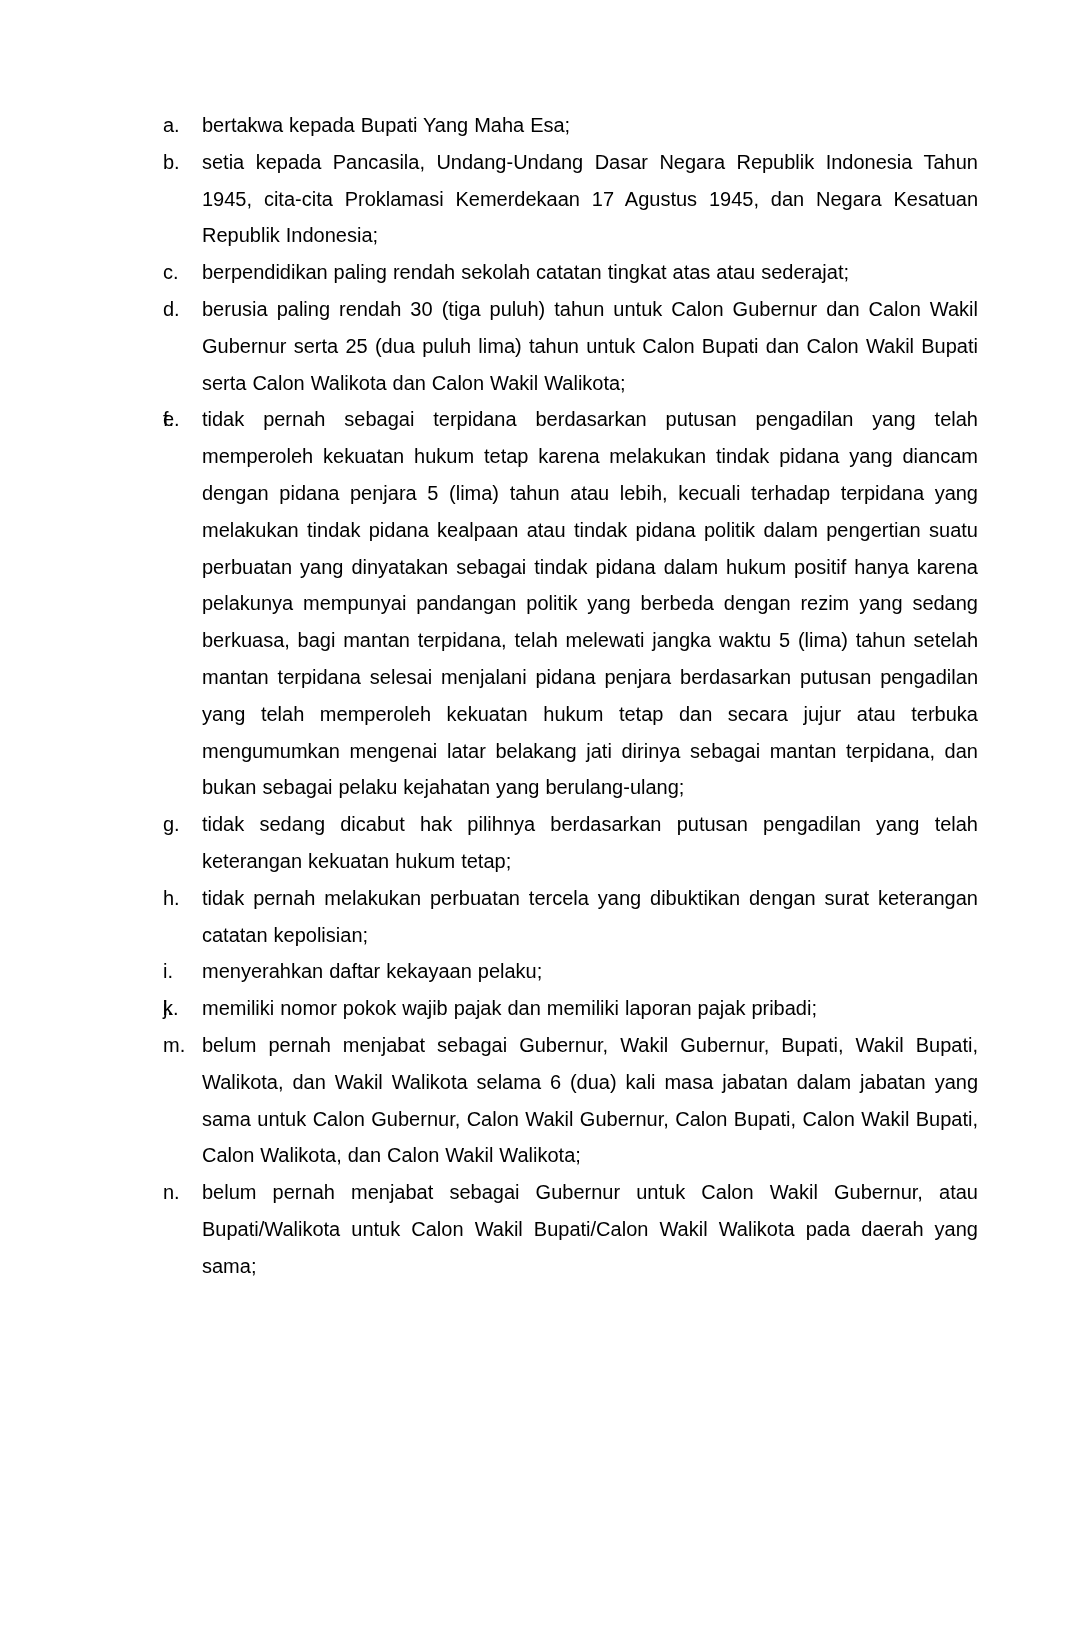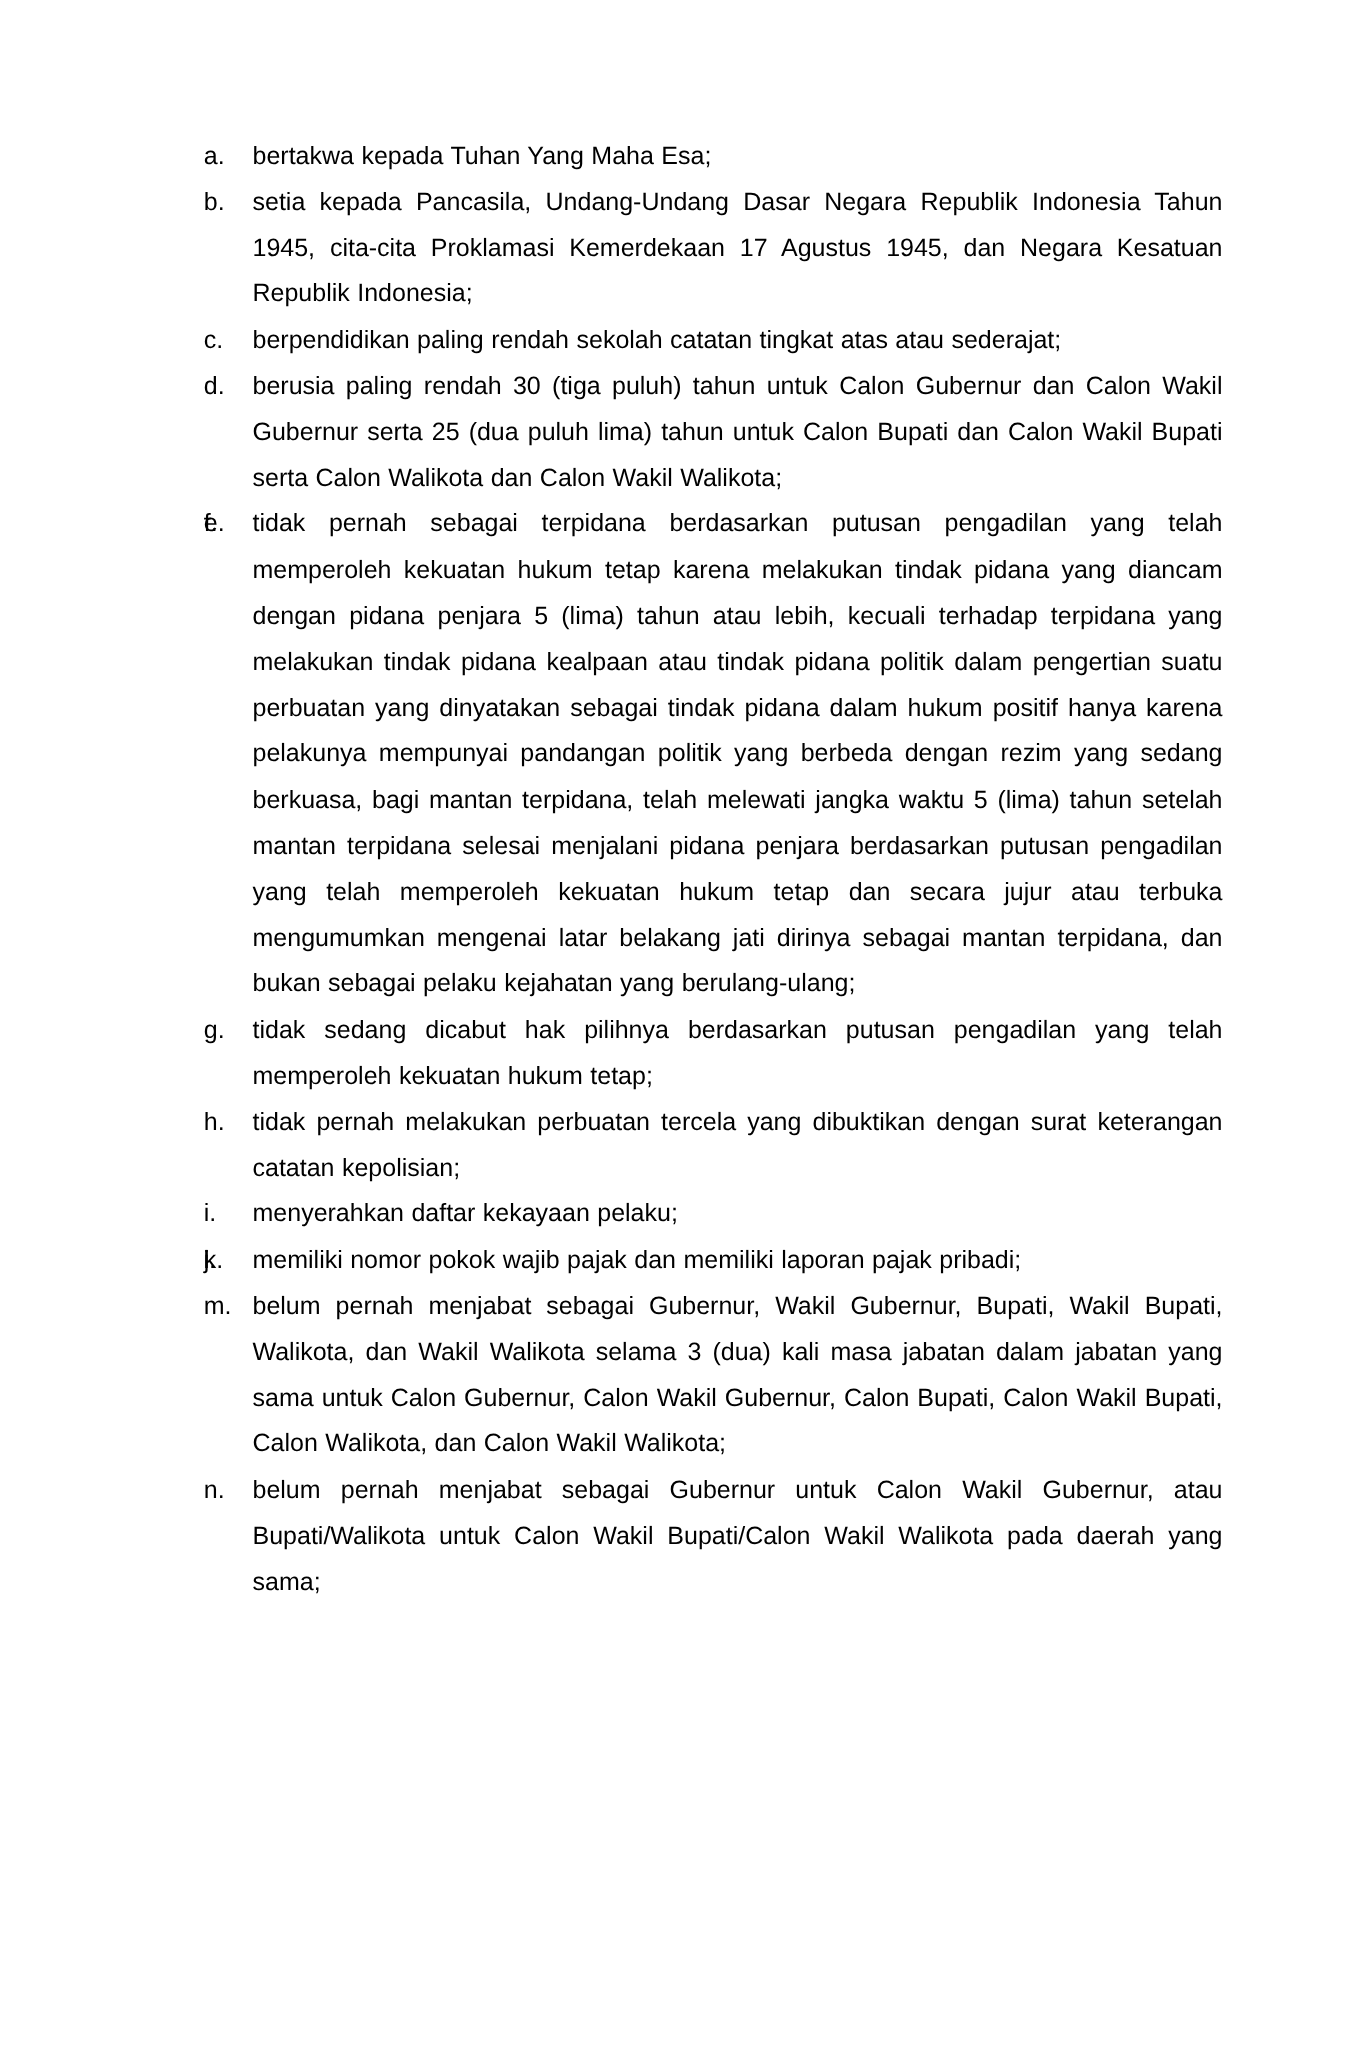--- a/index.html
+++ b/index.html
@@ -40,21 +40,21 @@
     text-align: left;
   }
 </style>
 </head>
 <body>
 
 <div class="page">
   <div class="req-list" id="req-list">
   <div class="req-item">
     <span class="item-label">a.</span>
-    <span class="item-text">bertakwa kepada Tuhan Yang Maha Esa;</span>
+    <span class="item-text">bertakwa kepada Bupati Yang Maha Esa;</span>
   </div>
 
   <div class="req-item">
     <span class="item-label">b.</span>
     <span class="item-text">setia kepada Pancasila, Undang-Undang Dasar Negara Republik Indonesia Tahun 1945, cita-cita Proklamasi Kemerdekaan 17 Agustus 1945, dan Negara Kesatuan Republik Indonesia;</span>
   </div>
 
   <div class="req-item">
     <span class="item-label">c.</span>
     <span class="item-text">berpendidikan paling rendah sekolah catatan tingkat atas atau sederajat;</span>
@@ -69,21 +69,21 @@
     <span class="item-label">e.</span>
   </div>
 
   <div class="req-item">
     <span class="item-label">f.</span>
     <span class="item-text">tidak pernah sebagai terpidana berdasarkan putusan pengadilan yang telah memperoleh kekuatan hukum tetap karena melakukan tindak pidana yang diancam dengan pidana penjara 5 (lima) tahun atau lebih, kecuali terhadap terpidana yang melakukan tindak pidana kealpaan atau tindak pidana politik dalam pengertian suatu perbuatan yang dinyatakan sebagai tindak pidana dalam hukum positif hanya karena pelakunya mempunyai pandangan politik yang berbeda dengan rezim yang sedang berkuasa, bagi mantan terpidana, telah melewati jangka waktu 5 (lima) tahun setelah mantan terpidana selesai menjalani pidana penjara berdasarkan putusan pengadilan yang telah memperoleh kekuatan hukum tetap dan secara jujur atau terbuka mengumumkan mengenai latar belakang jati dirinya sebagai mantan terpidana, dan bukan sebagai pelaku kejahatan yang berulang-ulang;</span>
   </div>
 
   <div class="req-item">
     <span class="item-label">g.</span>
-    <span class="item-text">tidak sedang dicabut hak pilihnya berdasarkan putusan pengadilan yang telah memperoleh kekuatan hukum tetap;</span>
+    <span class="item-text">tidak sedang dicabut hak pilihnya berdasarkan putusan pengadilan yang telah keterangan kekuatan hukum tetap;</span>
   </div>
 
   <div class="req-item">
     <span class="item-label">h.</span>
     <span class="item-text">tidak pernah melakukan perbuatan tercela yang dibuktikan dengan surat keterangan catatan kepolisian;</span>
   </div>
 
   <div class="req-item">
     <span class="item-label">i.</span>
     <span class="item-text">menyerahkan daftar kekayaan pelaku;</span>
@@ -97,21 +97,21 @@
     <span class="item-label">k.</span>
   </div>
 
   <div class="req-item">
     <span class="item-label">l.</span>
     <span class="item-text">memiliki nomor pokok wajib pajak dan memiliki laporan pajak pribadi;</span>
   </div>
 
   <div class="req-item">
     <span class="item-label">m.</span>
-    <span class="item-text">belum pernah menjabat sebagai Gubernur, Wakil Gubernur, Bupati, Wakil Bupati, Walikota, dan Wakil Walikota selama 3 (dua) kali masa jabatan dalam jabatan yang sama untuk Calon Gubernur, Calon Wakil Gubernur, Calon Bupati, Calon Wakil Bupati, Calon Walikota, dan Calon Wakil Walikota;</span>
+    <span class="item-text">belum pernah menjabat sebagai Gubernur, Wakil Gubernur, Bupati, Wakil Bupati, Walikota, dan Wakil Walikota selama 6 (dua) kali masa jabatan dalam jabatan yang sama untuk Calon Gubernur, Calon Wakil Gubernur, Calon Bupati, Calon Wakil Bupati, Calon Walikota, dan Calon Wakil Walikota;</span>
   </div>
 
   <div class="req-item">
     <span class="item-label">n.</span>
     <span class="item-text">belum pernah menjabat sebagai Gubernur untuk Calon Wakil Gubernur, atau Bupati/Walikota untuk Calon Wakil Bupati/Calon Wakil Walikota pada daerah yang sama;</span>
   </div>
 </div>
 </div>
 
 </body></html>

